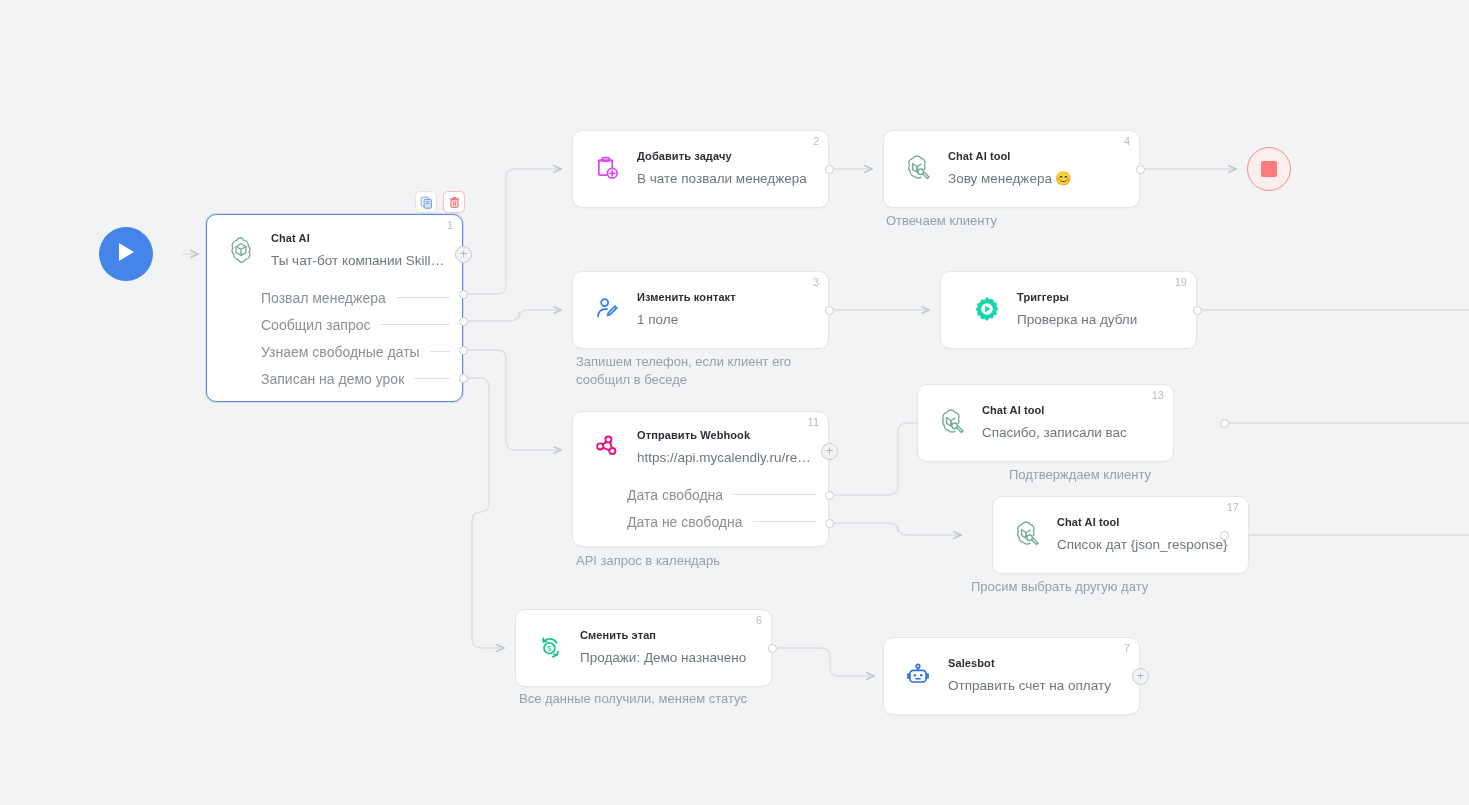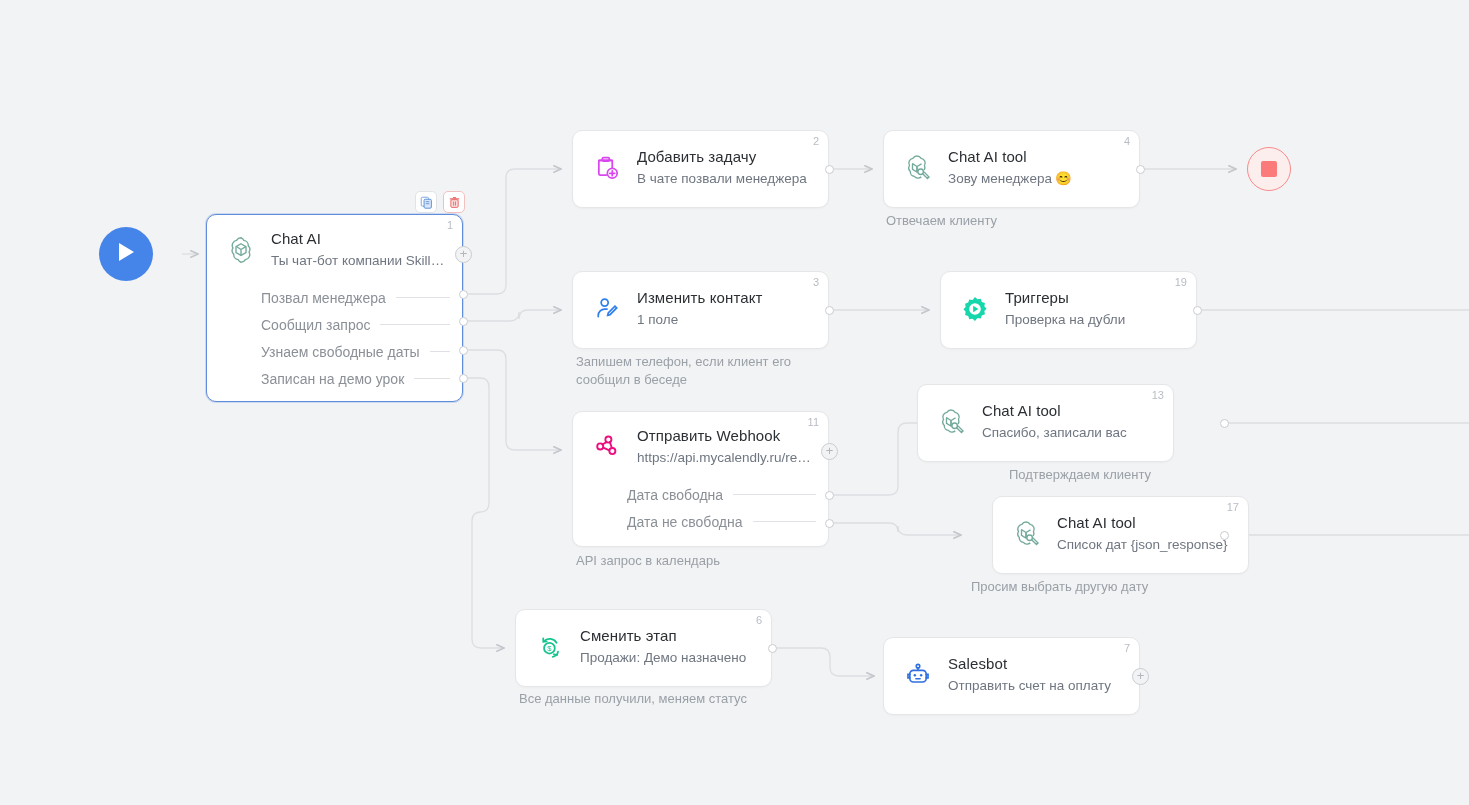--- a/index.html
+++ b/index.html
@@ -30,23 +30,24 @@
     padding:14px 14px 0 14px;
     box-sizing:border-box;
   }
   .node-ico{
     width:40px;height:40px;flex:0 0 40px;
     display:flex;align-items:center;justify-content:center;
     margin-right:10px;
   }
   .node-txt{min-width:0;flex:1;}
   .node-title{
-    font-size:15px;color:#2b2f33;line-height:19px;
+    font-size:11px;color:#2b2f33;line-height:19px;
     white-space:nowrap;overflow:hidden;text-overflow:ellipsis;
     letter-spacing:.1px;
+    font-weight:bold;
   }
   .node-sub{
     font-size:13.5px;color:#6f7680;line-height:18px;margin-top:4px;
     white-space:nowrap;overflow:hidden;text-overflow:ellipsis;
   }
   .node-num{
     position:absolute;top:4px;right:9px;
     font-size:11px;color:#b8bdc4;line-height:13px;
   }
   .branches{margin-top:14px;padding:0 0 8px 0;}
@@ -283,21 +284,21 @@
         <div class="node-sub">1 поле</div>
       </div>
     </div>
   </div>
   <div class="port" style="left:825px;top:306px;"></div>
   <div class="caption" style="left:576px;top:353px;">Запишем телефон, если клиент его
 сообщил в беседе</div>
 
   <div class="node" style="left:940px;top:271px;width:257px;height:78px;">
     <span class="node-num">19</span>
-    <div class="node-head" style="padding-top:16px;">
+    <div class="node-head" style="padding-top:16px;margin-left:12px;">
       <div class="node-ico">
         <svg width="28" height="28" viewBox="0 0 24 24">
           <path fill="#16d6ab" d="M12 1.8l2.1 1.9 2.8-.5.9 2.7 2.7.9-.5 2.8 1.9 2.1-1.9 2.1.5 2.8-2.7.9-.9 2.7-2.8-.5L12 22.2l-2.1-1.9-2.8.5-.9-2.7-2.7-.9.5-2.8L2.1 12.3 4 10.2l-.5-2.8 2.7-.9.9-2.7 2.8.5z"></path>
           <circle cx="12" cy="12" r="5" fill="#ffffff"></circle>
           <path d="M10.4 9.3 L15 12 L10.4 14.7 Z" fill="#16d6ab"></path>
         </svg>
       </div>
       <div class="node-txt">
         <div class="node-title">Триггеры</div>
         <div class="node-sub">Проверка на дубли</div>

